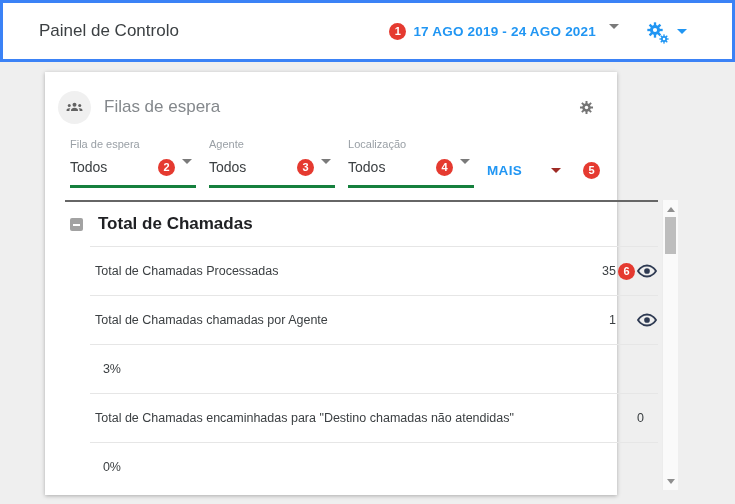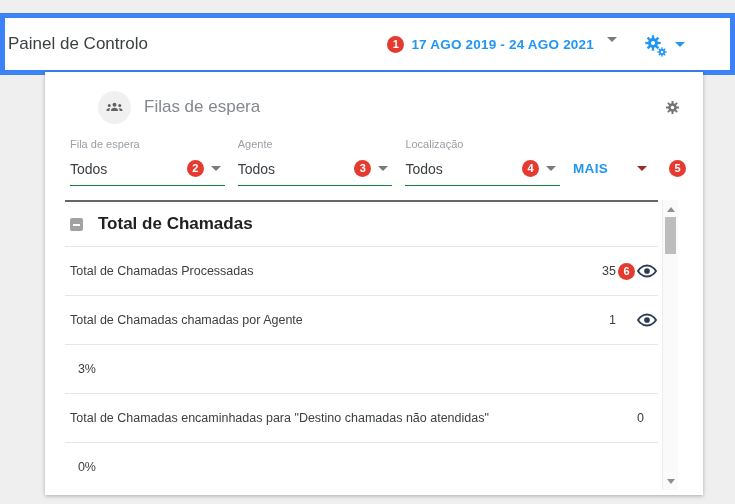--- a/index.html
+++ b/index.html
@@ -4,24 +4,23 @@
 <style>
   html,body{margin:0;padding:0;}
   body{
     width:735px;height:504px;position:relative;overflow:hidden;
     background:#efefef;font-family:"Liberation Sans",sans-serif;
     -webkit-font-smoothing:antialiased;
   }
   
   .topbar{
     position:absolute;top:0;left:0;width:735px;height:62px;background:#fff;
-    border:5px solid #3b82f6;box-sizing:border-box;
+    border:3px solid #3b82f6;box-sizing:border-box;
     display:flex;align-items:center;justify-content:space-between;
-    padding:0 45px 0 3px;
-    margin-top:13px;
+    padding:0 45px 0 36px;
   }
   .topbar-title{font-size:17px;color:#3c4043;}
   .topbar-right{display:flex;align-items:center;}
   .badge{
     min-width:17px;height:17px;border-radius:50%;background:#e53a30;color:#fff;
     font-size:11px;font-weight:bold;display:inline-flex;align-items:center;
     justify-content:center;flex:none;line-height:1;
   }
   .date-range{display:flex;align-items:flex-start;cursor:pointer;}
   .date-text{color:#2196f3;font-size:13.5px;font-weight:bold;letter-spacing:.2px;margin:0 0 0 7px;}
@@ -31,49 +30,49 @@
   .caret.gray{border-top-color:#7a7a7a;}
   .caret.red{border-top-color:#9e2b25;}
   .date-range .caret{margin-left:13px;}
   .gears-btn{display:flex;align-items:center;margin-left:26px;cursor:pointer;}
   .gears{position:relative;width:23px;height:22px;color:#2196f3;}
   .gear-big{width:20px;height:20px;display:block;}
   .gear-small{width:12px;height:12px;position:absolute;right:-2px;bottom:-3px;}
   .gears-btn .caret{margin-left:9px;}
   
   .card{
-    position:absolute;left:45px;top:72px;width:658px;height:423px;background:#fff;
-    box-shadow:0 1px 4px rgba(0,0,0,.28);box-sizing:border-box;padding-left:40px;
+    position:absolute;left:45px;top:72px;width:572px;height:423px;background:#fff;
+    box-shadow:0 1px 4px rgba(0,0,0,.28);box-sizing:border-box;
   }
   .card-header{height:58px;display:flex;align-items:center;padding:6px 22px 0 13px;}
   .chip{width:33px;height:33px;border-radius:50%;background:#f0f0f0;display:flex;
     align-items:center;justify-content:center;color:#636363;flex:none;}
   .chip svg{width:19px;height:19px;}
   .card-title{margin-left:13px;font-size:17px;color:#84888c;flex:1;}
   .card-gear{width:17px;height:17px;color:#757575;cursor:pointer;}
   
   .filters{position:absolute;top:66px;left:25px;right:17px;display:flex;align-items:flex-end;}
   .filter{width:160px;margin-right:13px;cursor:pointer;}
   .filter-label{font-size:11px;color:#9aa0a6;margin-bottom:9px;}
-  .filter-value-row{display:flex;align-items:center;border-bottom:1px solid #15803d;
+  .filter-value-row{display:flex;align-items:flex-start;border-bottom:3px solid #15803d;
     padding:0 4px 7px 0;height:19px;}
   .filter-value{font-size:14px;color:#3c4043;flex:1;}
   .filter-value-row .badge{margin-right:7px;}
   .mais{margin-left:auto;display:flex;align-items:center;padding-bottom:9px;cursor:pointer;gap:20px;}
   .mais-label{color:#2196f3;font-size:13.5px;font-weight:bold;letter-spacing:.3px;}
   .mais .caret{margin:0 2px 0 9px;}
   
   .table{position:absolute;top:128px;left:20px;width:593px;border-top:2px solid #666;}
   .section-row{height:44px;display:flex;align-items:center;padding-left:5px;}
   .minus-box{width:13px;height:13px;background:#a2a2a2;border-radius:2px;position:relative;
     flex:none;cursor:pointer;}
   .minus-box span{position:absolute;left:3px;right:3px;top:6px;height:2px;background:#fff;display:block;}
   .section-title{font-size:17px;font-weight:bold;color:#202124;margin-left:15px;}
   .row{height:48px;display:flex;align-items:center;border-top:1px solid #e6e6e6;
-    padding-left:5px;font-size:12.5px;color:#3c4043;}
+    padding-left:5px;font-size:12.5px;color:#3c4043;margin-left:25px;}
   .row:first-of-type{border-top-color:#9b9b9b;}
   .row-label{flex:1;white-space:nowrap;overflow:hidden;}
   .row-value{text-align:right;min-width:26px;}
   .row.no-eye .row-value{margin-right:14px;}
   .row .badge{margin:0 1px 0 2px;}
   .badge-spacer{width:20px;flex:none;}
   .eye{width:22px;height:22px;color:#2e3a52;flex:none;cursor:pointer;}
   
   .scrollbar{position:absolute;top:128px;left:617px;width:16px;height:290px;
     background:#fafafa;border-left:1px solid #ececec;box-sizing:border-box;}

